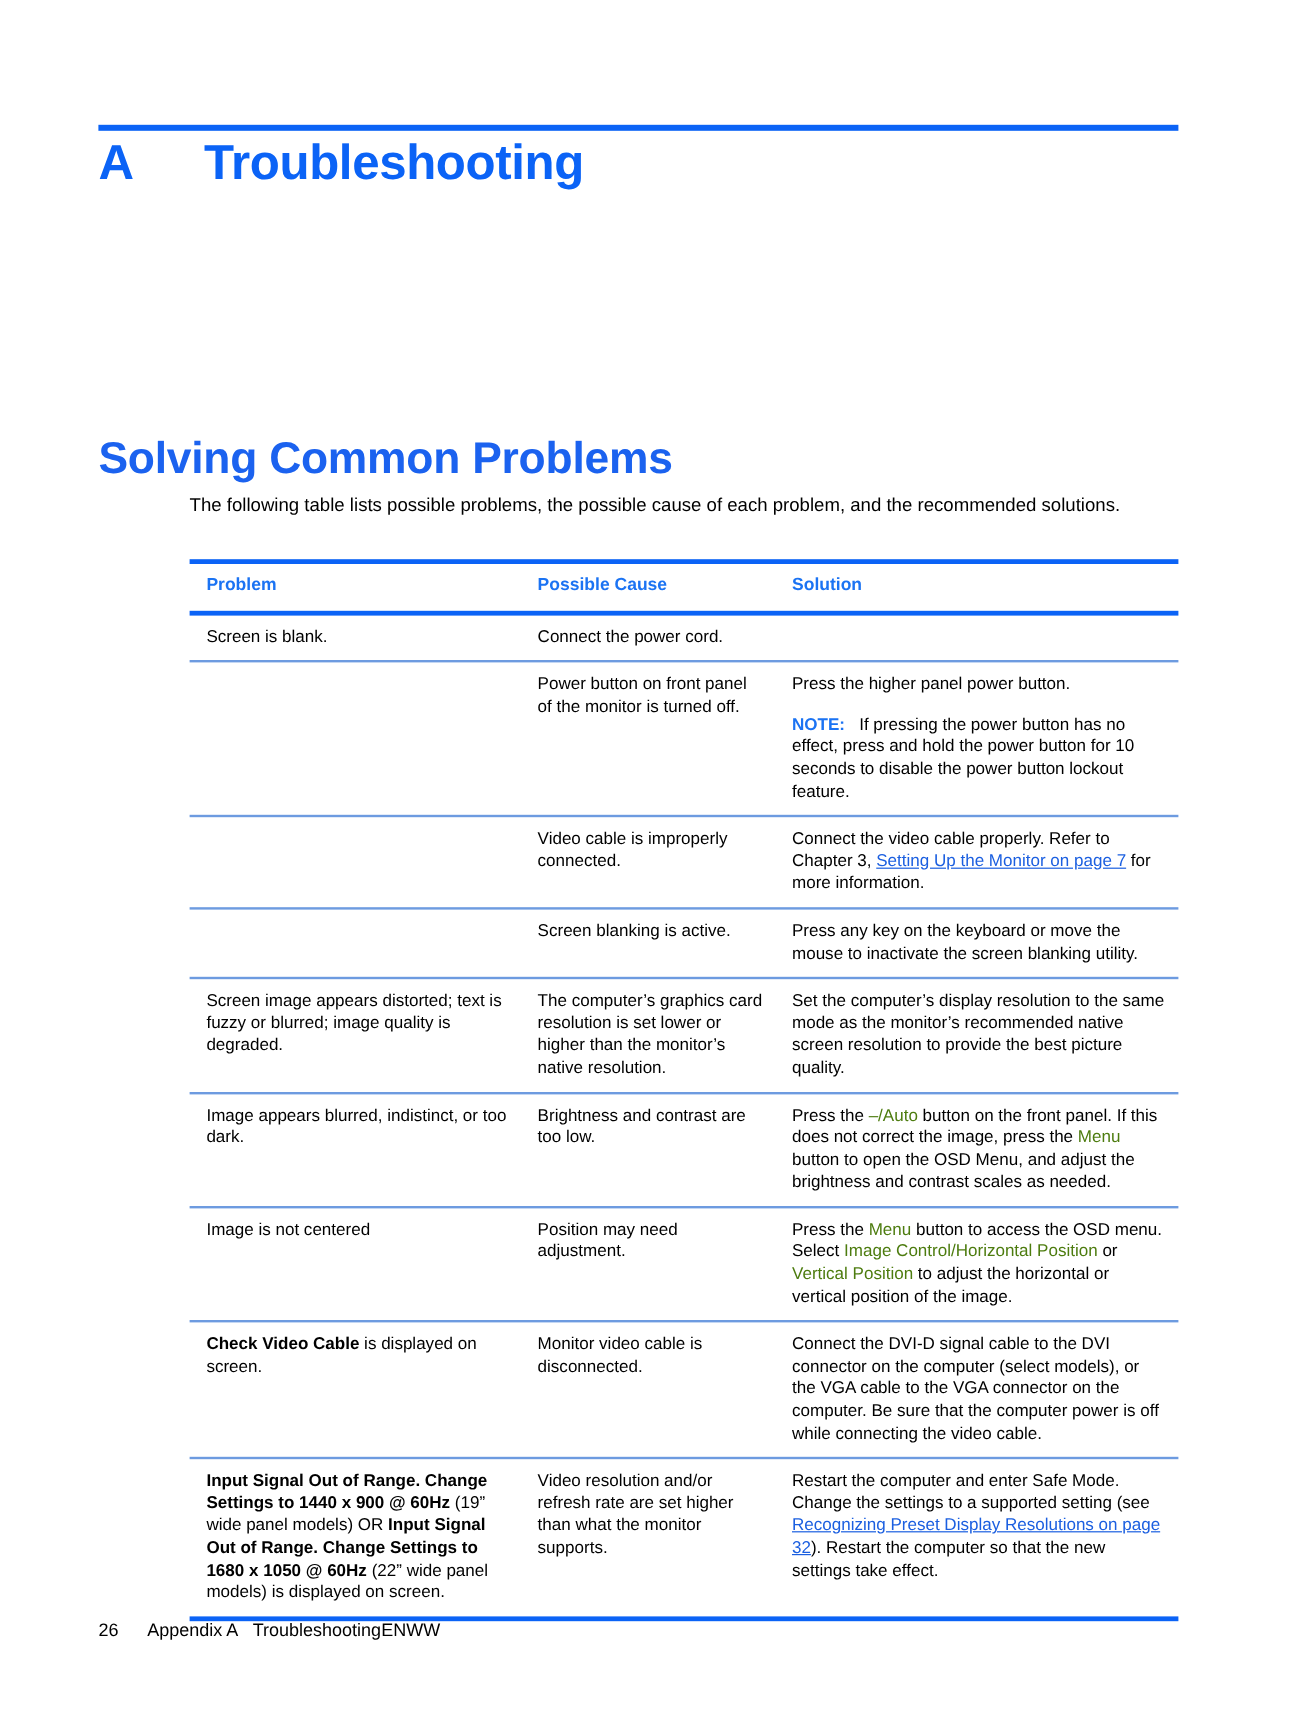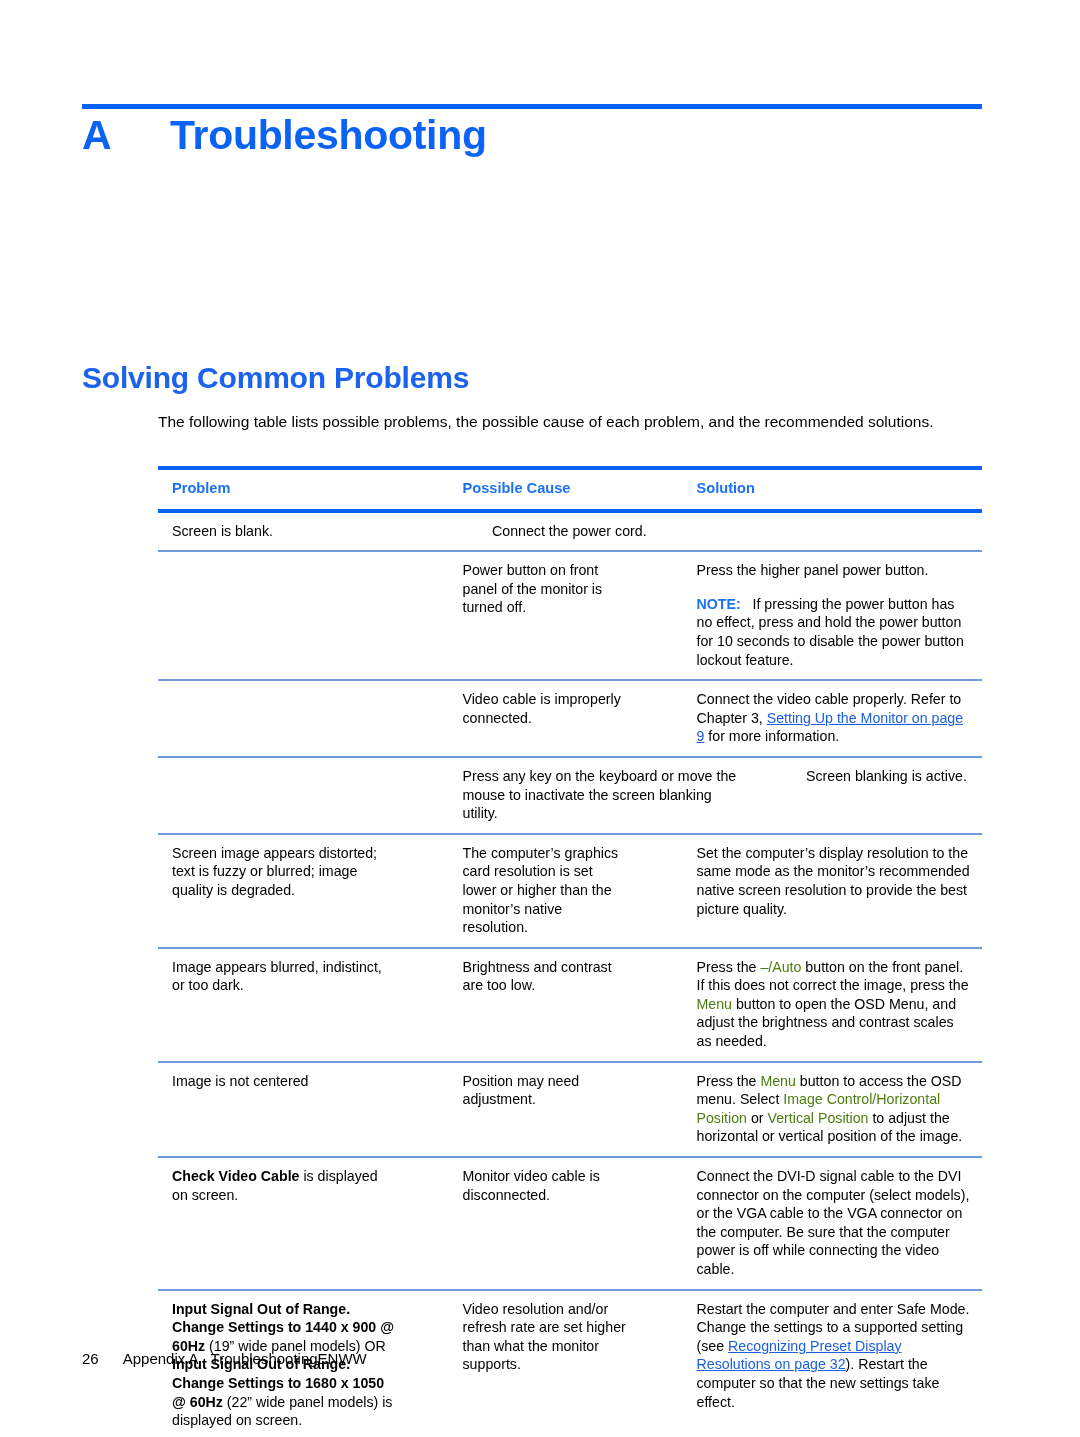--- a/index.html
+++ b/index.html
@@ -47,21 +47,21 @@
     width: 88px;
   }
 
   
   .section-heading {
     position: absolute;
     left: 82px;
     top: 360px;
     width: 900px;
     color: #1b62ef;
-    font-size: 30px;
+    font-size: 37px;
     font-weight: bold;
     letter-spacing: -0.2px;
     line-height: 1.2;
   }
 
   
   .intro {
     position: absolute;
     left: 158px;
     top: 411px;
@@ -84,21 +84,20 @@
     width: 100%;
   }
   .rule-light {
     height: 2px;
     background: #6d9be0;
     width: 100%;
   }
   .trow {
     display: flex;
     width: 100%;
-    gap: 44px;
   }
   .cell {
     font-size: 14.2px;
     line-height: 18.6px;
     padding: 9px 10px 10px 14px;
     box-sizing: border-box;
     color: #000;
   }
   .c1 { width: 276px; }
   .c2 { width: 212px; }
@@ -197,31 +196,31 @@
             <p><span class="note-label">NOTE:</span><span>&nbsp;&nbsp; If pressing the power button has no effect, press and hold the power button for 10 seconds to disable the power button lockout feature.</span></p>
           </div>
         </div>
         <div class="rule-light"></div>
         <div class="trow">
           <div class="cell c1"></div>
           <div class="cell c2">
             <p>Video cable is improperly connected.</p>
           </div>
           <div class="cell c3">
-            <p><span>Connect the video cable properly. Refer to Chapter 3, </span><span class="xref">Setting Up the Monitor on page 9</span><span> for more information.</span></p>
+            <p><span>Connect the video cable properly. Refer to Chapter 3, </span><span class="xref">Setting Up the Monitor on page 7</span><span> for more information.</span></p>
           </div>
         </div>
         <div class="rule-light"></div>
         <div class="trow">
           <div class="cell c1"></div>
+          <div class="cell c2">
+            <p>Screen blanking is active.</p>
+          </div>
           <div class="cell c3">
             <p><span>Press any key on the keyboard or move the mouse to inactivate the screen blanking utility.</span></p>
-          </div>
-          <div class="cell c2">
-            <p>Screen blanking is active.</p>
           </div>
         </div>
         <div class="rule-light"></div>
         <div class="trow">
           <div class="cell c1">
             <p>Screen image appears distorted; text is fuzzy or blurred; image quality is degraded.</p>
           </div>
           <div class="cell c2">
             <p>The computer’s graphics card resolution is set lower or higher than the monitor’s native resolution.</p>
           </div>

